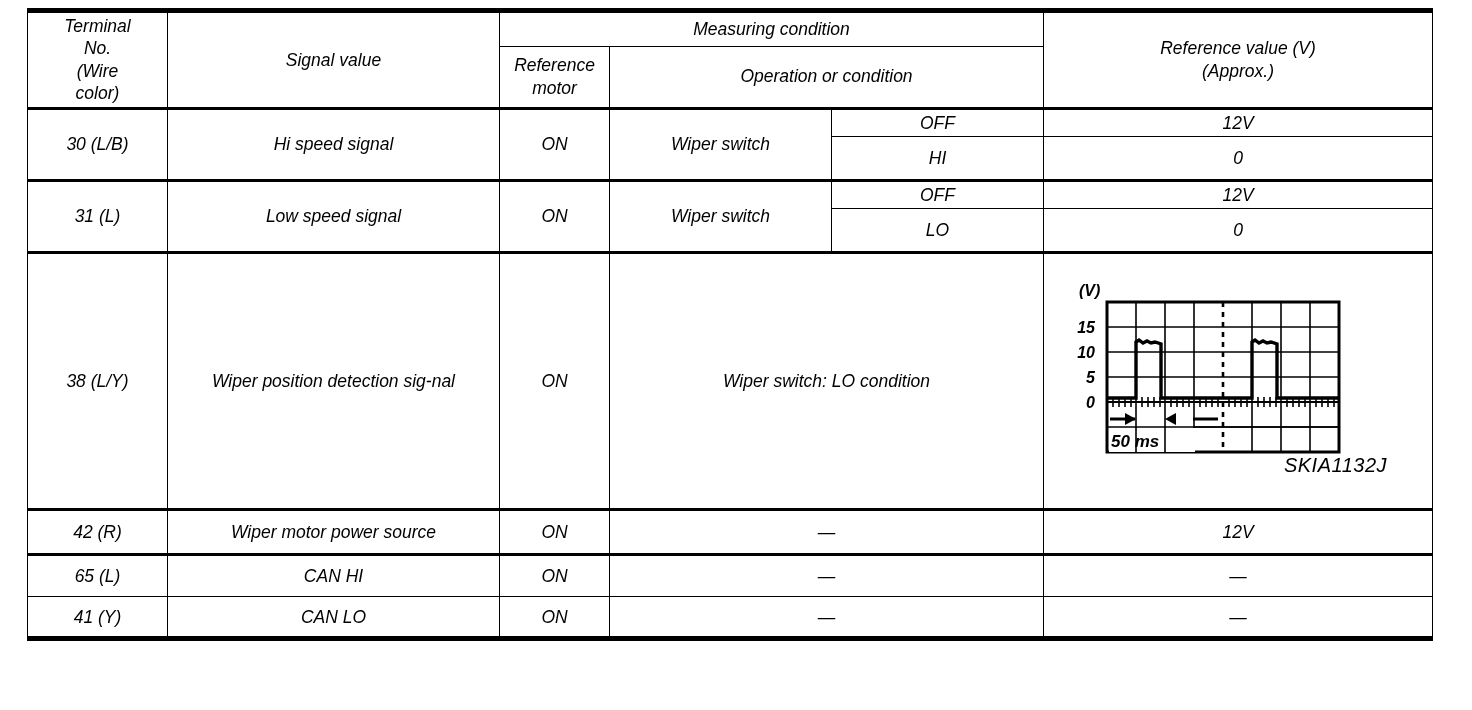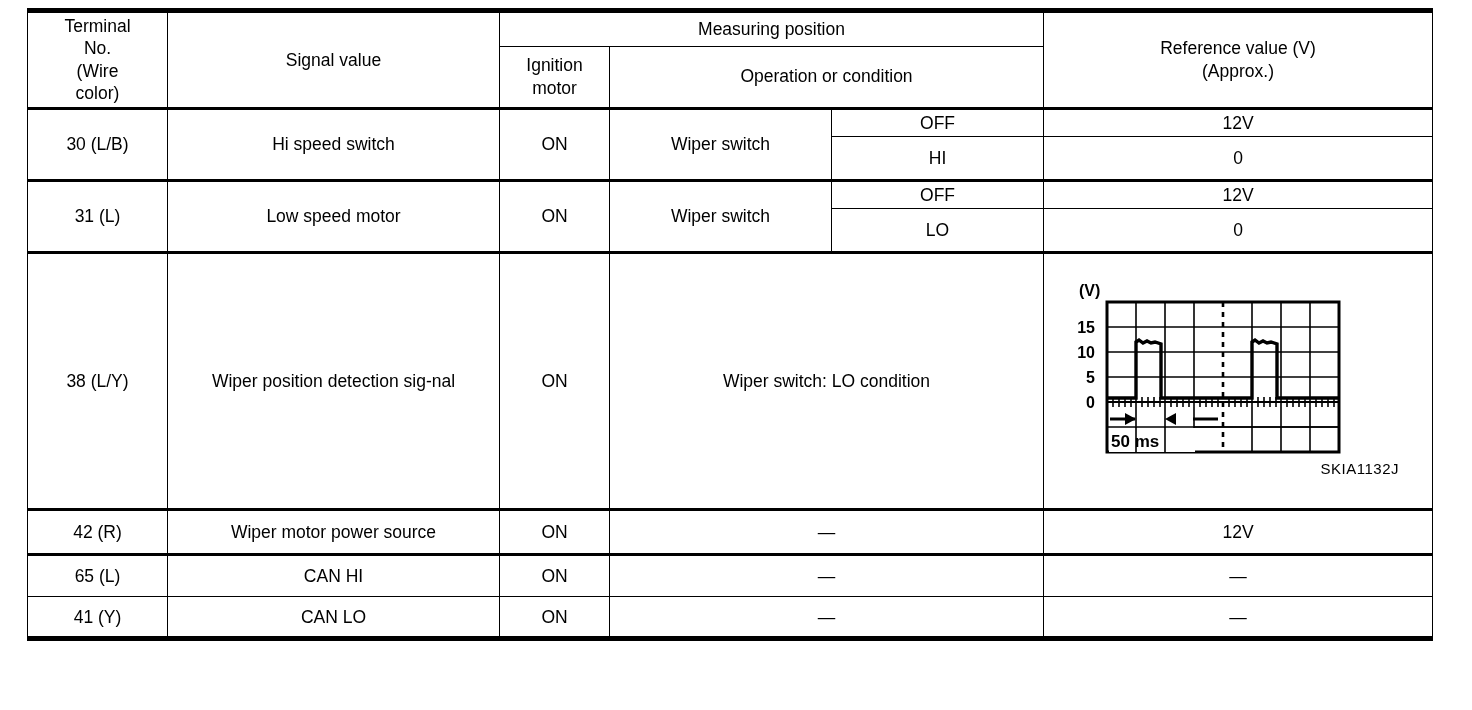--- a/index.html
+++ b/index.html
@@ -3,21 +3,21 @@
 <meta charset="utf-8">
 <style>
   html,body{margin:0;padding:0;background:#fff;}
   body{width:1472px;height:710px;font-family:"Liberation Sans",sans-serif;color:#000;
        -webkit-font-smoothing:antialiased;}
   #sheet{position:relative;width:1472px;height:710px;overflow:hidden;}
 
   
   table.spec{
     position:absolute;left:27px;top:8px;width:1405px;
-    border-collapse:collapse;table-layout:fixed;
+    border-collapse:collapse;table-layout:fixed;font-style:italic;
   }
   table.spec td,table.spec th{
     border:1px solid #000;
     font-weight:normal;
     text-align:center;
     vertical-align:middle;
     font-size:17.5px;
     line-height:1.28;
     padding:2px 4px;
     box-sizing:border-box;
@@ -37,21 +37,21 @@
 
   .hdr-terminal{line-height:1.2;font-size:17.5px;}
   .t-left{text-align:left;padding-left:12px;}
 
   .row-tall{height:257px;}
   .sig-wrap{display:block;padding:0 22px;}
 
   
   .wf-cell{position:relative;padding:0;}
   .wf-box{position:relative;width:330px;height:210px;margin:0 auto;}
-  .wf-code{position:absolute;right:4px;bottom:8px;font-size:15px;letter-spacing:.5px;text-align:center;}
+  .wf-code{position:absolute;right:16px;bottom:8px;font-size:20px;letter-spacing:.5px;text-align:center;}
   svg.scope{display:block;}
   .axlbl{font-family:"Liberation Sans",sans-serif;font-size:16px;font-weight:bold;}
   .msl{font-family:"Liberation Sans",sans-serif;font-size:17px;font-weight:bold;}
   .vunit{font-family:"Liberation Sans",sans-serif;font-size:16px;font-weight:bold;}
 </style>
 </head>
 <body>
 
 <div id="sheet">
 
@@ -66,52 +66,52 @@
     </colgroup>
     <thead>
       <tr>
         <th rowspan="2" class="hdr-terminal hv-bot">
           <span>Terminal</span><br>
           <span>No.</span><br>
           <span>(Wire</span><br>
           <span>color)</span>
         </th>
         <th rowspan="2" class="hv-bot">Signal value</th>
-        <th colspan="3">Measuring position</th>
+        <th colspan="3">Measuring condition</th>
         <th rowspan="2" class="hv-bot">
           <span>Reference value (V)</span><br>
           <span>(Approx.)</span>
         </th>
       </tr>
       <tr>
         <th class="hv-bot">
-          <span>Ignition</span><br>
+          <span>Reference</span><br>
           <span>motor</span>
         </th>
         <th colspan="2" class="hv-bot">Operation or condition</th>
       </tr>
     </thead>
     <tbody>
 
       <tr>
         <td rowspan="2" style="height:44px">30 (L/B)</td>
-        <td rowspan="2">Hi speed switch</td>
+        <td rowspan="2">Hi speed signal</td>
         <td rowspan="2">ON</td>
         <td rowspan="2">Wiper switch</td>
         <td class="t-left">OFF</td>
         <td>12V</td>
       </tr>
       <tr>
         <td class="t-left hv-bot" style="height:44px">HI</td>
         <td class="hv-bot">0</td>
       </tr>
 
       <tr>
         <td rowspan="2" class="hv-top" style="height:44px">31 (L)</td>
-        <td rowspan="2" class="hv-top">Low speed motor</td>
+        <td rowspan="2" class="hv-top">Low speed signal</td>
         <td rowspan="2" class="hv-top">ON</td>
         <td rowspan="2" class="hv-top">Wiper switch</td>
         <td class="t-left">OFF</td>
         <td>12V</td>
       </tr>
       <tr>
         <td class="t-left hv-bot" style="height:44px">LO</td>
         <td class="hv-bot">0</td>
       </tr>
 

